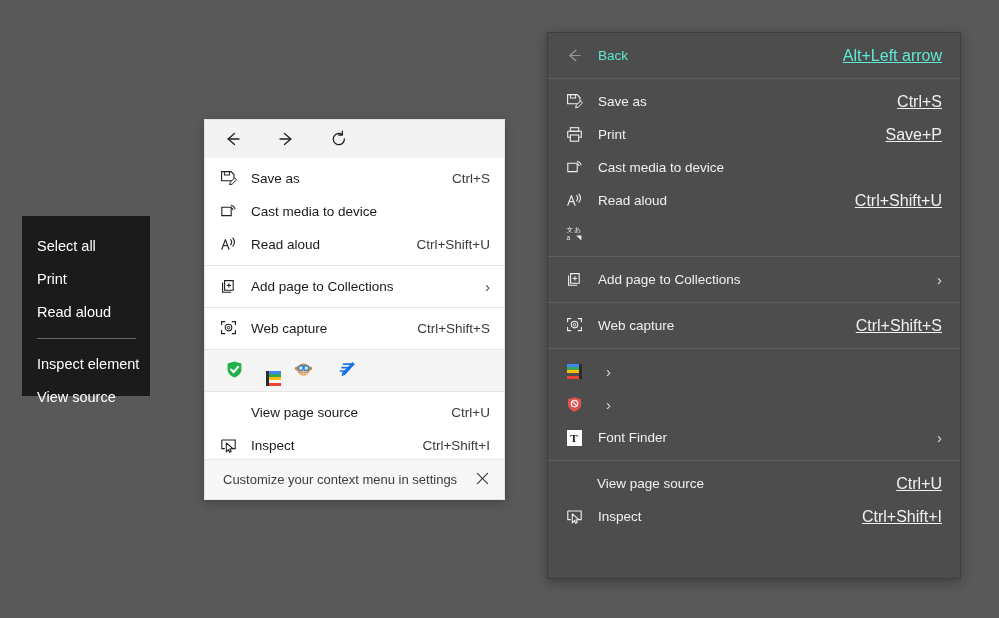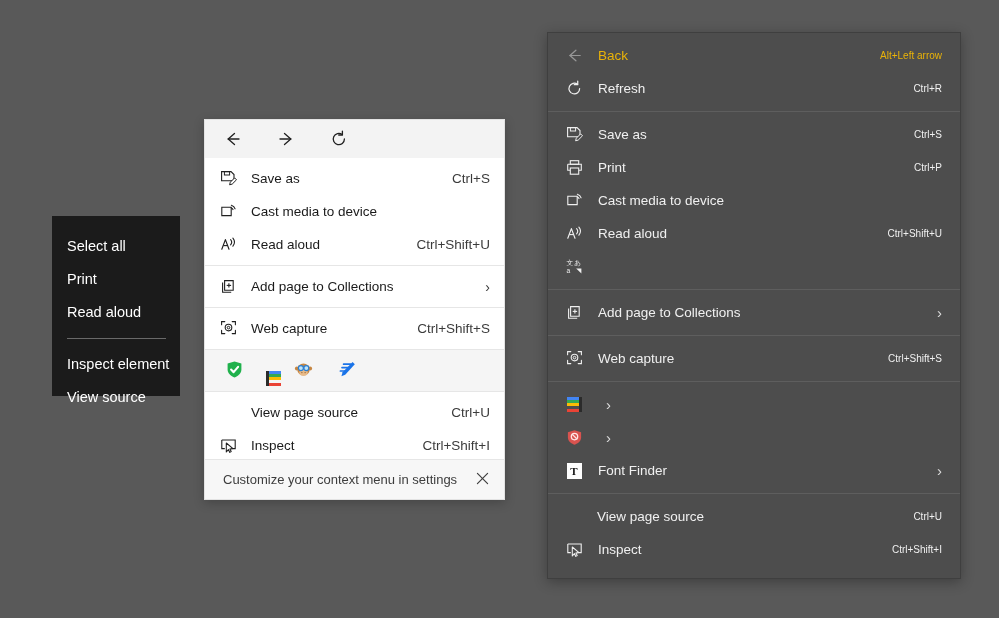--- a/index.html
+++ b/index.html
@@ -12,21 +12,21 @@
     background: #595959;
     font-family: "Liberation Sans", sans-serif;
     position: relative;
     overflow: hidden;
     -webkit-font-smoothing: antialiased;
   }
 
   
   #black-menu {
     position: absolute;
-    left: 52px;
+    left: 22px;
     top: 216px;
     width: 128px;
     height: 180px;
     background: #1b1b1b;
     box-sizing: border-box;
     padding: 14px 0 12px 0;
   }
   #black-menu .bm-item {
     height: 33px;
     line-height: 33px;
@@ -137,32 +137,32 @@
     overflow: hidden;
   }
   #dark-menu .dm-group { padding: 6px 0; }
   #dark-menu .dm-row {
     height: 33px;
     display: flex;
     align-items: center;
     padding: 0 18px 0 16px;
     cursor: default;
   }
-  #dark-menu .dm-row.disabled { color: #eab308; }
+  #dark-menu .dm-row.disabled { color: #5eead4; }
   #dark-menu .dm-row .ic {
     width: 20px;
     height: 20px;
     flex: 0 0 20px;
     margin-right: 14px;
     display: flex;
     align-items: center;
     justify-content: center;
   }
   #dark-menu .dm-row .lbl { flex: 1 1 auto; white-space: nowrap; }
-  #dark-menu .dm-row .acc { font-size: 10px; margin-left: 10px; white-space: nowrap; }
+  #dark-menu .dm-row .acc { font-size: 16px; margin-left: 10px; white-space: nowrap; text-decoration: underline; }
   #dark-menu .dm-row .chev { font-size: 15px; margin-left: 8px; color: #dcdcdc; }
   #dark-menu .dm-sep { height: 1px; background: #5e5e5e; }
 
   .noicon { width: 20px; flex: 0 0 20px; margin-right: 13px; }
   .fav-stack { width: 15px; height: 15px; position: relative; }
   .fav-stack i {
     position: absolute; left: 0; width: 12px; height: 3px; display: block;
   }
   .fav-stack i.b1 { top: 0px;  background: #4285f4; }
   .fav-stack i.b2 { top: 3px;  background: #34a853; }
@@ -356,30 +356,20 @@
     <div class="dm-row disabled">
       <span class="ic">
         <svg width="19" height="19" viewBox="0 0 20 20">
           <path d="M11.5 4.5 L5.2 10 L11.5 15.5" fill="none" stroke="#989898" stroke-width="1.3" stroke-linecap="round" stroke-linejoin="round"></path>
           <line x1="5.2" y1="10" x2="16" y2="10" stroke="#989898" stroke-width="1.3" stroke-linecap="round"></line>
         </svg>
       </span>
       <span class="lbl">Back</span>
       <span class="acc">Alt+Left arrow</span>
     </div>
-    <div class="dm-row">
-      <span class="ic">
-        <svg width="19" height="19" viewBox="0 0 20 20">
-          <path d="M15.4 10 A5.6 5.6 0 1 1 13.2 5.6" fill="none" stroke="#f0f0f0" stroke-width="1.3" stroke-linecap="round"></path>
-          <path d="M13.4 2.2 L13.4 6.0 L9.7 6.0" fill="none" stroke="#f0f0f0" stroke-width="1.3" stroke-linecap="round" stroke-linejoin="round"></path>
-        </svg>
-      </span>
-      <span class="lbl">Refresh</span>
-      <span class="acc">Ctrl+R</span>
-    </div>
   </div>
 
   <div class="dm-sep"></div>
 
   <div class="dm-group">
     <div class="dm-row">
       <span class="ic">
         <svg width="17" height="17" viewBox="0 0 17 17">
           <path d="M1.6 1.6 h9.4 l3 3 v6.2 h-12.4 z" fill="none" stroke="#f0f0f0" stroke-width="1.1"></path>
           <rect x="4.4" y="1.6" width="5.2" height="3.4" fill="none" stroke="#f0f0f0" stroke-width="1"></rect>
@@ -391,21 +381,21 @@
     </div>
     <div class="dm-row">
       <span class="ic">
         <svg width="17" height="17" viewBox="0 0 17 17">
           <rect x="4.3" y="1.7" width="8.4" height="3.6" fill="none" stroke="#f0f0f0" stroke-width="1.1"></rect>
           <path d="M1.7 5.3 h13.6 v6.0 h-2.6 M4.3 11.3 h-2.6 v-6.0" fill="none" stroke="#f0f0f0" stroke-width="1.1"></path>
           <rect x="4.3" y="9.0" width="8.4" height="6.2" fill="#4d4d4d" stroke="#f0f0f0" stroke-width="1.1"></rect>
         </svg>
       </span>
       <span class="lbl">Print</span>
-      <span class="acc">Ctrl+P</span>
+      <span class="acc">Save+P</span>
     </div>
     <div class="dm-row">
       <span class="ic">
         <svg width="17" height="17" viewBox="0 0 17 17">
           <path d="M1.8 4.2 h9.4 v8.4 h-9.4 z" fill="none" stroke="#f0f0f0" stroke-width="1.1"></path>
           <path d="M11.4 2.2 a5.3 5.3 0 0 1 3.7 3.6" fill="none" stroke="#f0f0f0" stroke-width="1.1" stroke-linecap="round"></path>
           <path d="M11.4 5.0 a2.6 2.6 0 0 1 1.6 1.6" fill="none" stroke="#f0f0f0" stroke-width="1.1" stroke-linecap="round"></path>
         </svg>
       </span>
       <span class="lbl">Cast media to device</span>

